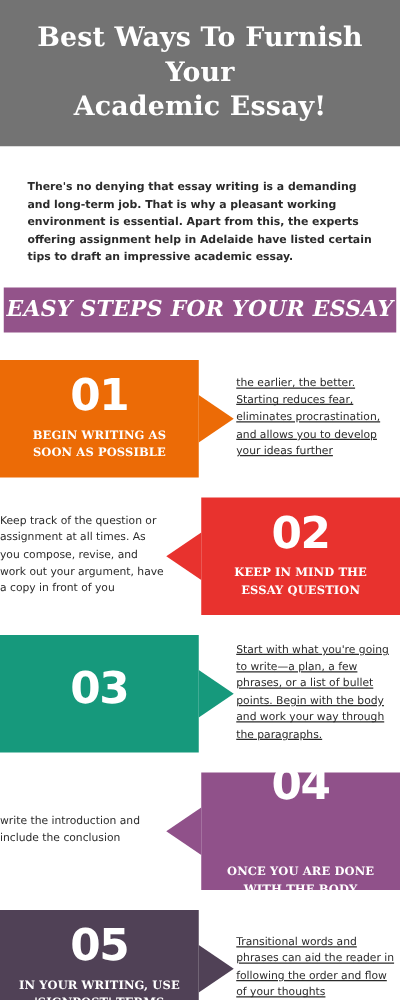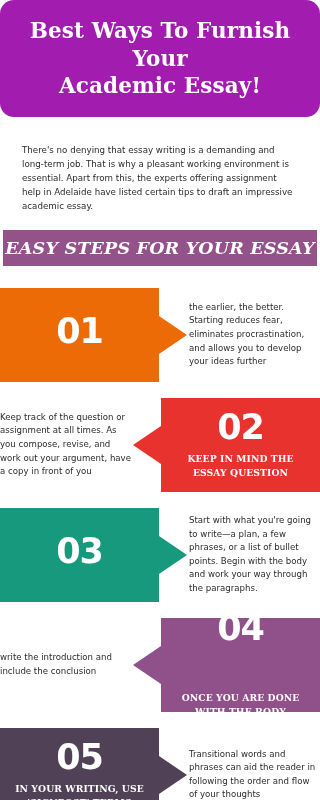--- a/index.html
+++ b/index.html
@@ -12,42 +12,42 @@
     height: 800px;
     font-family: "DejaVu Sans", sans-serif;
     overflow: hidden;
     position: relative;
   }
 
   
   .header {
     width: 320px;
     height: 117px;
-    background: #a21caf;
+    background: #737373;
     display: flex;
     align-items: center;
     justify-content: center;
     box-sizing: border-box;
     padding: 0 18px;
-    border-radius: 14px;
   }
   .header-title {
     font-family: "DejaVu Serif", serif;
     font-weight: bold;
     color: #ffffff;
     font-size: 21.5px;
     line-height: 1.28;
     text-align: center;
     letter-spacing: 0.1px;
   }
 
   
   .intro {
     padding: 17px 22px 8px 22px;
     box-sizing: border-box;
+    font-weight: bold;
   }
   .intro-text {
     font-family: "DejaVu Sans", sans-serif;
     font-size: 8.7px;
     line-height: 1.62;
     color: #2b2b2b;
     text-align: left;
   }
 
   
@@ -141,21 +141,21 @@
     height: 94px;
     width: 131px;
     box-sizing: border-box;
     display: flex;
     align-items: center;
     font-family: "DejaVu Sans", sans-serif;
     font-size: 8.6px;
     line-height: 1.58;
     color: #2b2b2b;
   }
-  .step-left .desc { left: 189px; }
+  .step-left .desc { left: 189px; text-decoration: underline; }
   .step-right .desc { right: 189px; }
 </style>
 </head>
 <body>
 
 <div class="header">
   <div class="header-title">
     <span>Best Ways To Furnish Your</span><br>
     <span>Academic Essay!</span>
   </div>
@@ -168,20 +168,21 @@
 <div class="banner-wrap">
   <div class="banner">
     <span class="banner-text">EASY STEPS FOR YOUR ESSAY</span>
   </div>
 </div>
 
 <div class="steps" id="steps-list">
     <div class="step step-left">
       <div class="block" style="background: rgb(236, 107, 6);">
         <div class="step-num">01</div>
+        <div class="step-label">BEGIN WRITING AS SOON AS POSSIBLE</div>
       </div>
       <div class="arrow" style="border-left-color: rgb(236, 107, 6);"></div>
       <div class="desc">the earlier, the better. Starting reduces fear, eliminates procrastination, and allows you to develop your ideas further</div>
     </div>
     <div class="step step-right">
       <div class="block" style="background: rgb(232, 50, 46);">
         <div class="step-num">02</div>
         <div class="step-label">KEEP IN MIND THE ESSAY QUESTION</div>
       </div>
       <div class="arrow" style="border-right-color: rgb(232, 50, 46);"></div>

